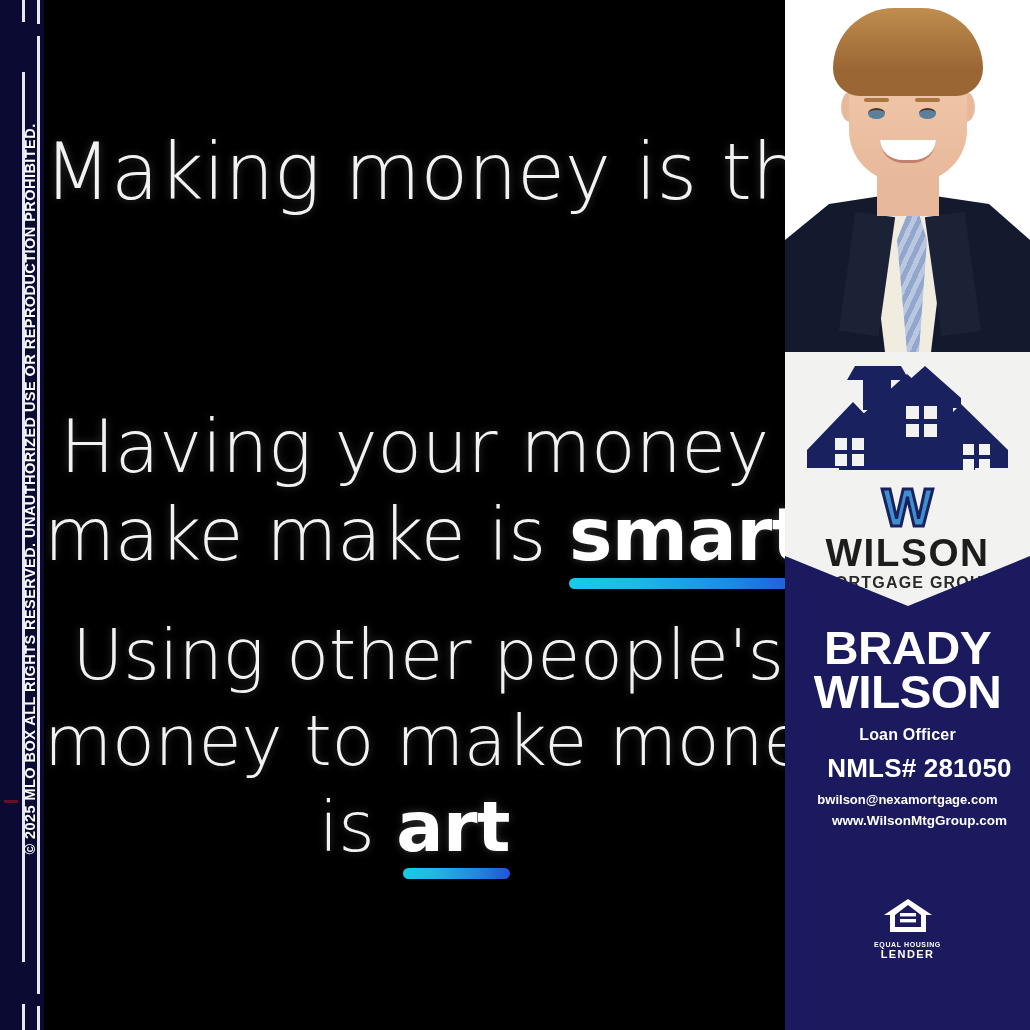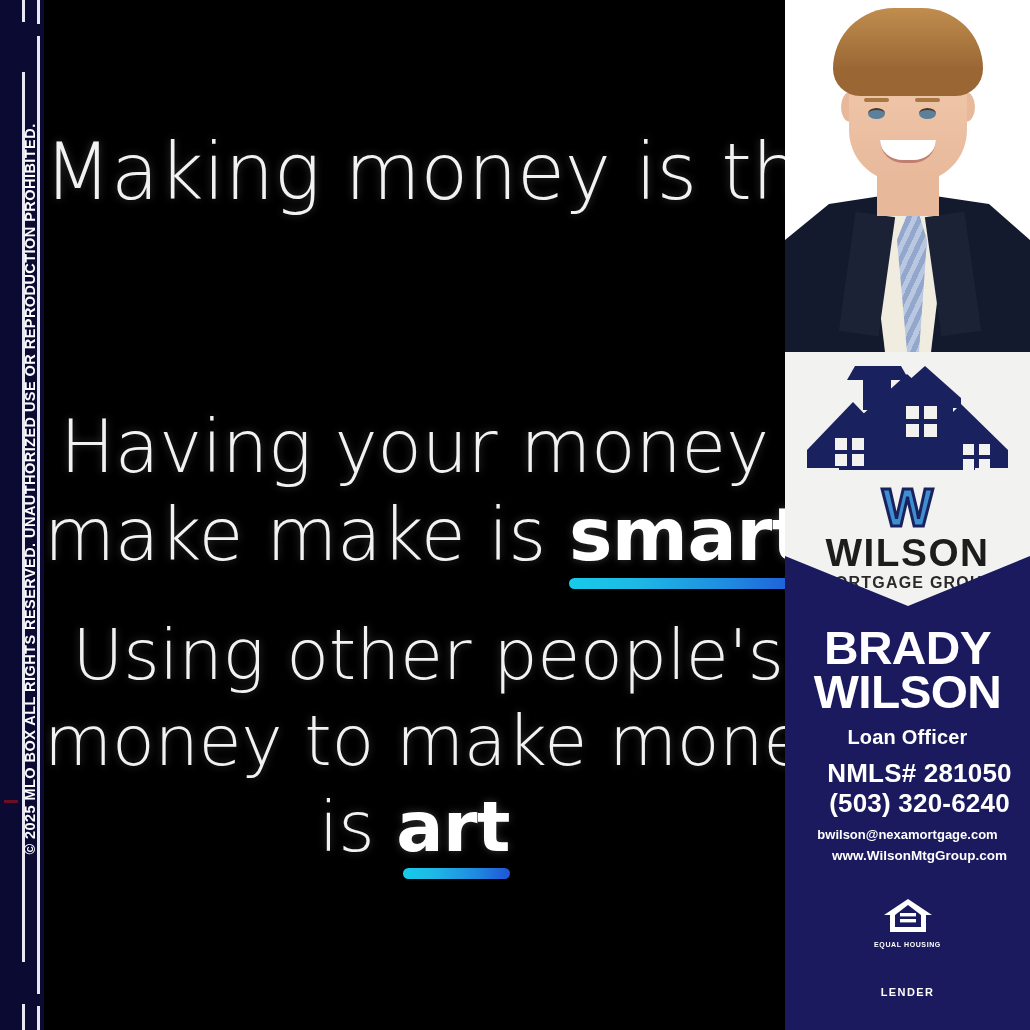--- a/index.html
+++ b/index.html
@@ -96,31 +96,31 @@
             font-size:16px;font-weight:bold;color:#2a2a2a;letter-spacing:1.2px;
             font-family:"Liberation Sans",sans-serif;}
   
   #chev{position:absolute;left:0;top:556px;width:245px;height:58px;background:#1b1a5e;
         clip-path:polygon(0 0,0 58px,245px 58px,245px 0,123px 50px);}
 
   
   #contact{position:absolute;left:0;top:626px;width:245px;text-align:center;color:#fff;}
   .bigname{font-size:46px;font-weight:bold;line-height:44px;letter-spacing:-.6px;
            font-family:"Liberation Sans",sans-serif;transform:scaleX(1.04);}
-  #c-title{margin-top:12px;font-size:20px;font-weight:bold;letter-spacing:.2px;}
+  #c-title{margin-top:12px;font-size:16px;font-weight:bold;letter-spacing:.2px;}
   .bignum{font-size:26px;font-weight:bold;line-height:30px;letter-spacing:.2px;padding-left:24px;}
   #c-nmls{margin-top:9px;}
   #c-email{margin-top:9px;font-size:13px;font-weight:bold;}
   #c-web{margin-top:6px;font-size:13.5px;font-weight:bold;padding-left:24px;}
 
   
   #ehl{position:absolute;left:0;top:896px;width:245px;text-align:center;}
   #ehl-svg{width:54px;height:40px;}
   #ehl-t1{font-size:7px;font-weight:bold;color:#fff;letter-spacing:.6px;margin-top:1px;}
-  #ehl-t2{font-size:11px;font-weight:bold;color:#fff;letter-spacing:1.4px;margin-top:38px;}
+  #ehl-t2{font-size:11px;font-weight:bold;color:#fff;letter-spacing:1.4px;}
   #legal{position:absolute;left:6px;top:958px;width:233px;text-align:center;color:#eceaf4;
          font-size:10.5px;line-height:13.5px;font-family:"Liberation Sans",sans-serif;}
 </style>
 </head>
 <body>
 
 <div id="card">
 
   <div id="left-strip">
     <div class="rule" id="rule-a"></div>
@@ -203,21 +203,20 @@
       <div id="logo-sub">MORTGAGE GROUP</div>
     </div>
 
     <div id="chev"></div>
 
     <div id="contact">
       <div class="bigname">BRADY</div>
       <div class="bigname">WILSON</div>
       <div id="c-title">Loan Officer</div>
       <div class="bignum" id="c-nmls">NMLS# 281050</div>
-      <div class="bignum">(503) 320-6240</div>
       <div id="c-email">bwilson@nexamortgage.com</div>
       <div id="c-web">www.WilsonMtgGroup.com</div>
     </div>
 
     <div id="ehl">
       <svg id="ehl-svg" viewBox="0 0 54 40">
         <path d="M27 3 L51 19 L45 19 L45 36 L9 36 L9 19 L3 19 Z
                  M27 9 L14 19 L14 31 L40 31 L40 19 Z" fill="#ffffff"></path>
         <rect x="19" y="17" width="16" height="3.4" fill="#ffffff"></rect>
         <rect x="19" y="23" width="16" height="3.4" fill="#ffffff"></rect>

